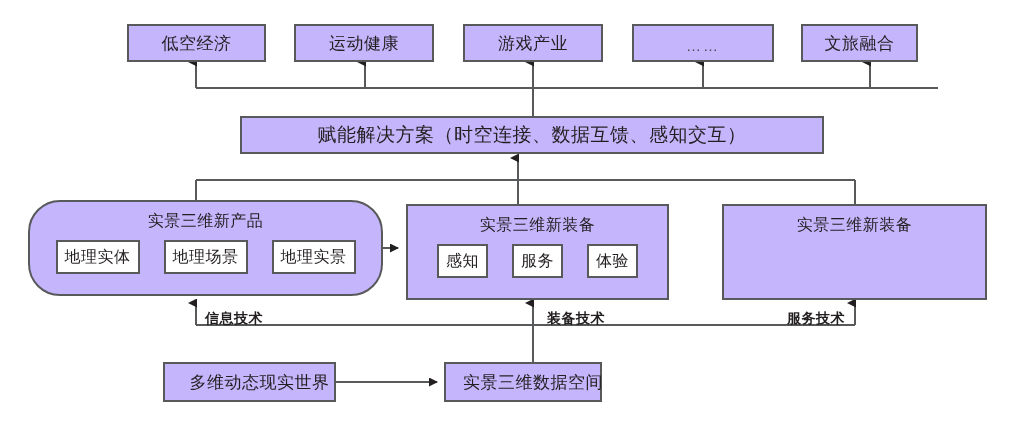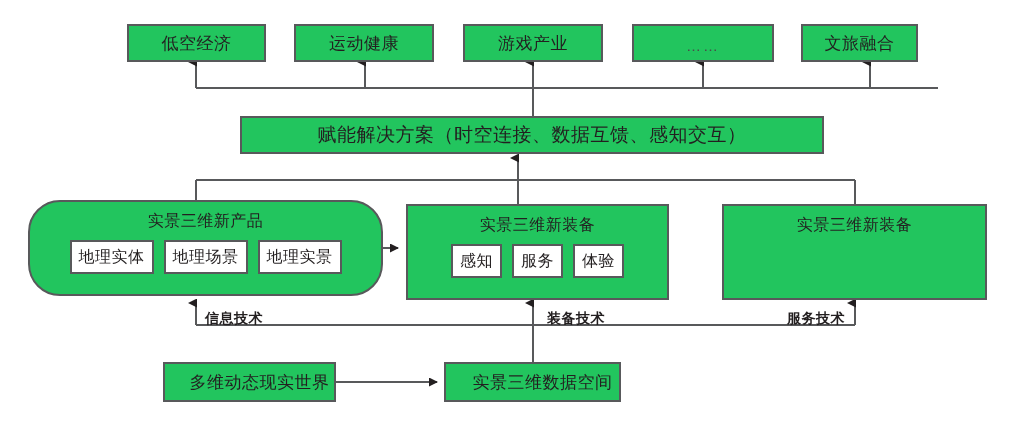--- a/index.html
+++ b/index.html
@@ -22,21 +22,21 @@
     left: 0;
     top: 0;
     width: 1013px;
     height: 430px;
     pointer-events: none;
   }
   .node {
     position: absolute;
     box-sizing: border-box;
     border: 2px solid #58595b;
-    background: #22c55e;
+    background: #c4b5fd;
     display: flex;
     align-items: center;
     justify-content: center;
     color: #231f20;
     text-align: center;
     white-space: nowrap;
     letter-spacing: 0.5px;
   }
   
   .app-node {
@@ -66,21 +66,21 @@
     font-size: 16px;
     color: #231f20;
     margin-top: 9px;
     letter-spacing: 0.5px;
     white-space: nowrap;
   }
   .group-children {
     display: flex;
     justify-content: center;
     align-items: center;
-    gap: 10px;
+    gap: 24px;
     margin-top: 8px;
     padding: 0 8px;
   }
   .child-node {
     box-sizing: border-box;
     border: 2px solid #58595b;
     background: #ffffff;
     height: 34px;
     display: flex;
     align-items: center;
@@ -208,17 +208,17 @@
     </div>
   </div>
 
   <div class="edge-label" style="left:205px; top:310px;">信息技术</div>
   <div class="edge-label" style="left:547px; top:310px;">装备技术</div>
   <div class="edge-label" style="left:787px; top:310px;">服务技术</div>
 
   <div class="node base-node" style="left:163px; top:362px; width:173px;">
     <span>多维动态现实世界</span>
   </div>
-  <div class="node base-node" style="left:444px; top:362px; width:177px;">
+  <div class="node base-node" style="left:444px; top:362px; width:158px;">
     <span>实景三维数据空间</span>
   </div>
 
 </div>
 
 </body></html>

